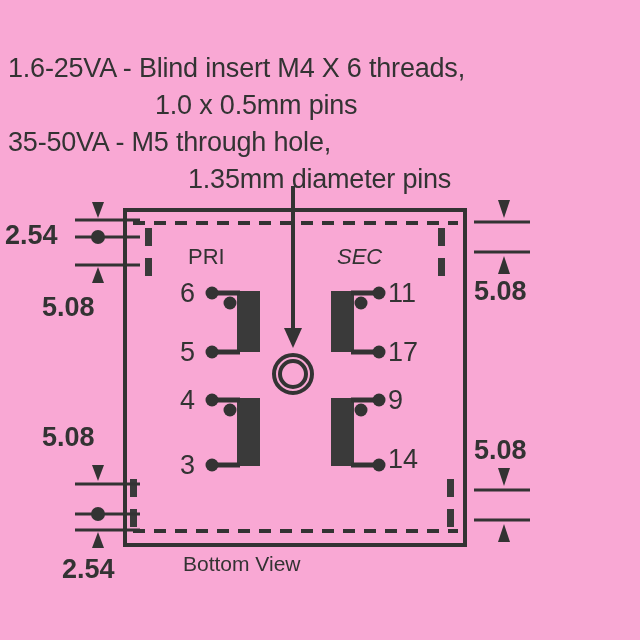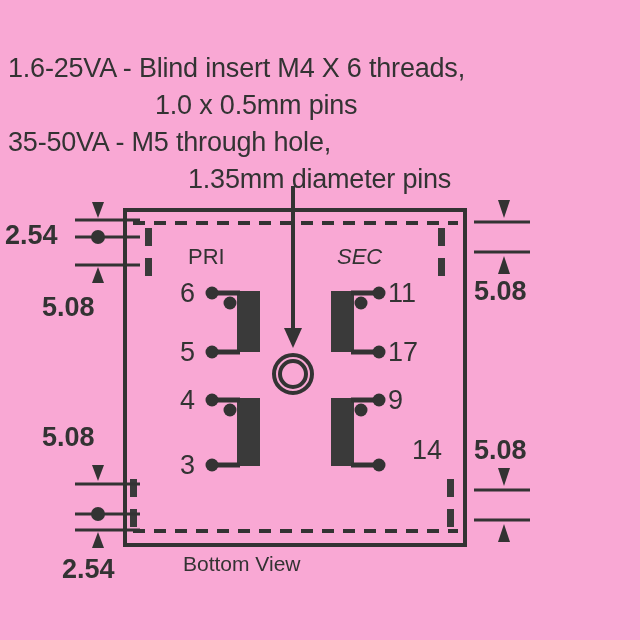--- a/index.html
+++ b/index.html
@@ -187,17 +187,17 @@
   <div class="grp-label" style="left:188px; top:246px;">PRI</div>
   <div class="grp-label" style="left:337px; top:246px;font-style:italic;">SEC</div>
 
   <div class="pin-label" style="left:180px; top:280px;">6</div>
   <div class="pin-label" style="left:180px; top:339px;">5</div>
   <div class="pin-label" style="left:180px; top:387px;">4</div>
   <div class="pin-label" style="left:180px; top:452px;">3</div>
   <div class="pin-label" style="left:388px; top:280px;">11</div>
   <div class="pin-label" style="left:388px; top:339px;">17</div>
   <div class="pin-label" style="left:388px; top:387px;">9</div>
-  <div class="pin-label" style="left:388px; top:437px;margin-left:24px;">14</div>
+  <div class="pin-label" style="left:388px; top:446px;">14</div>
 
   <div class="view-label" style="left:183px; top:553px;">Bottom View</div>
 
 </div>
 
 </body></html>

